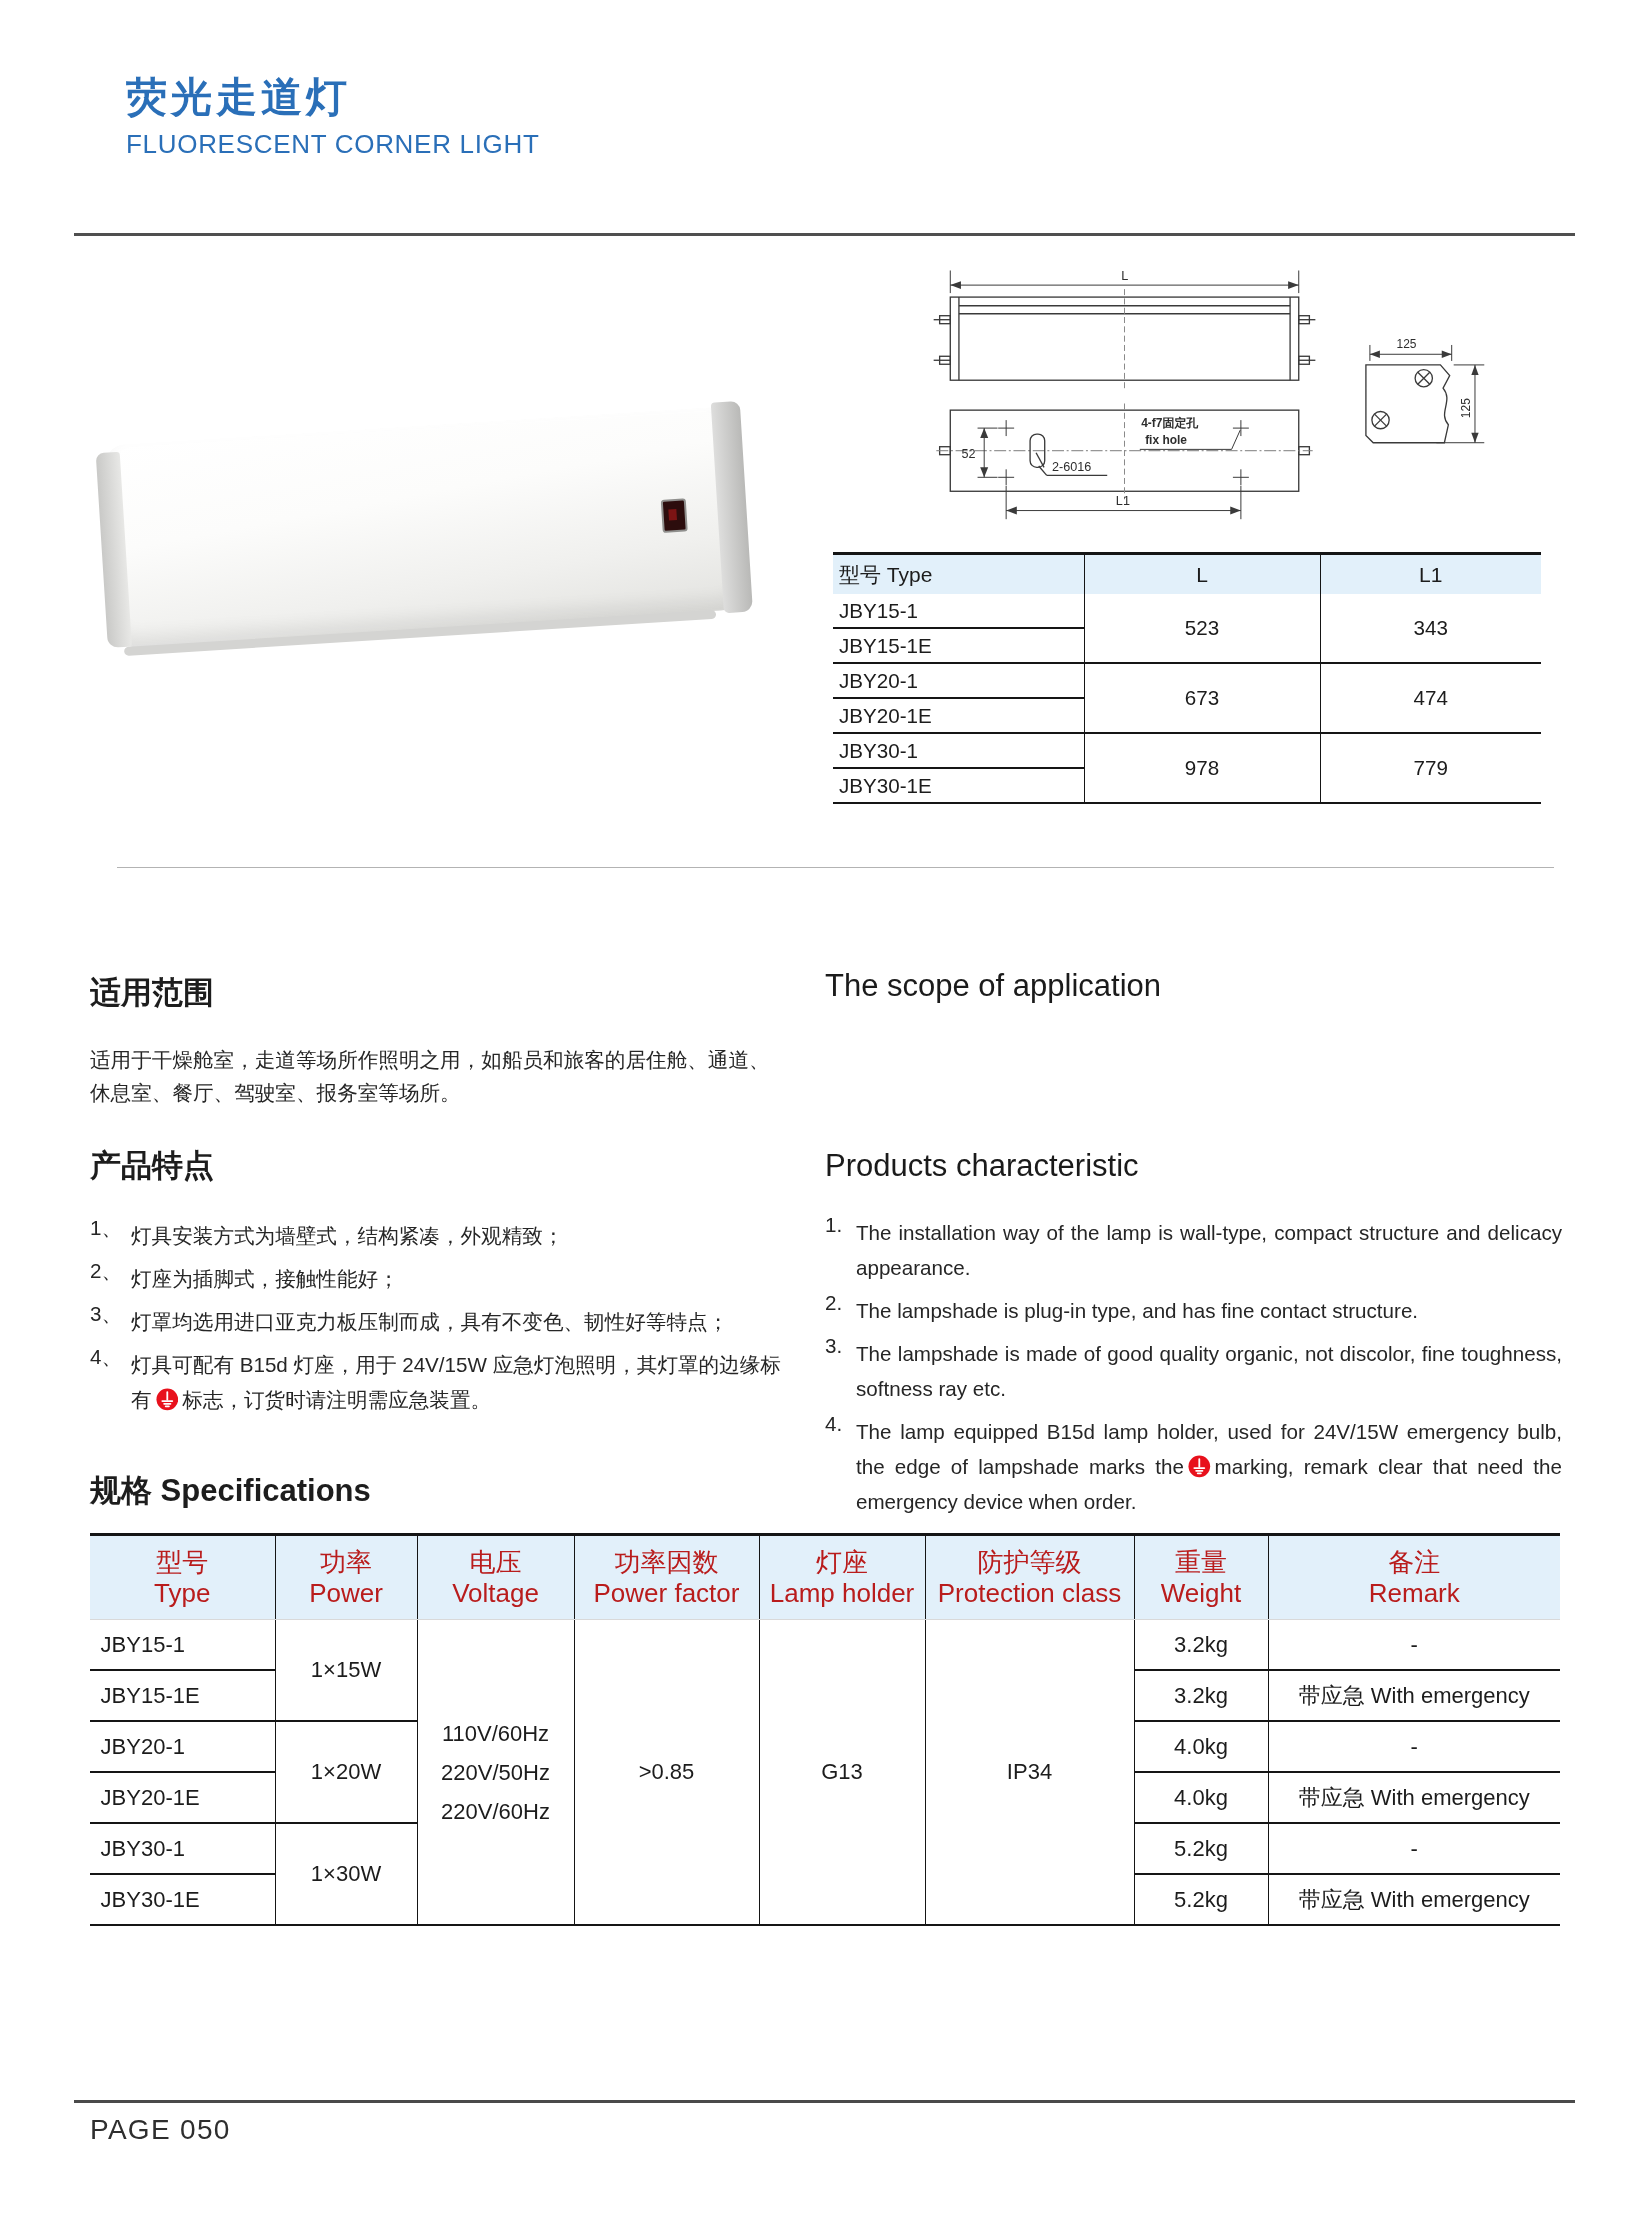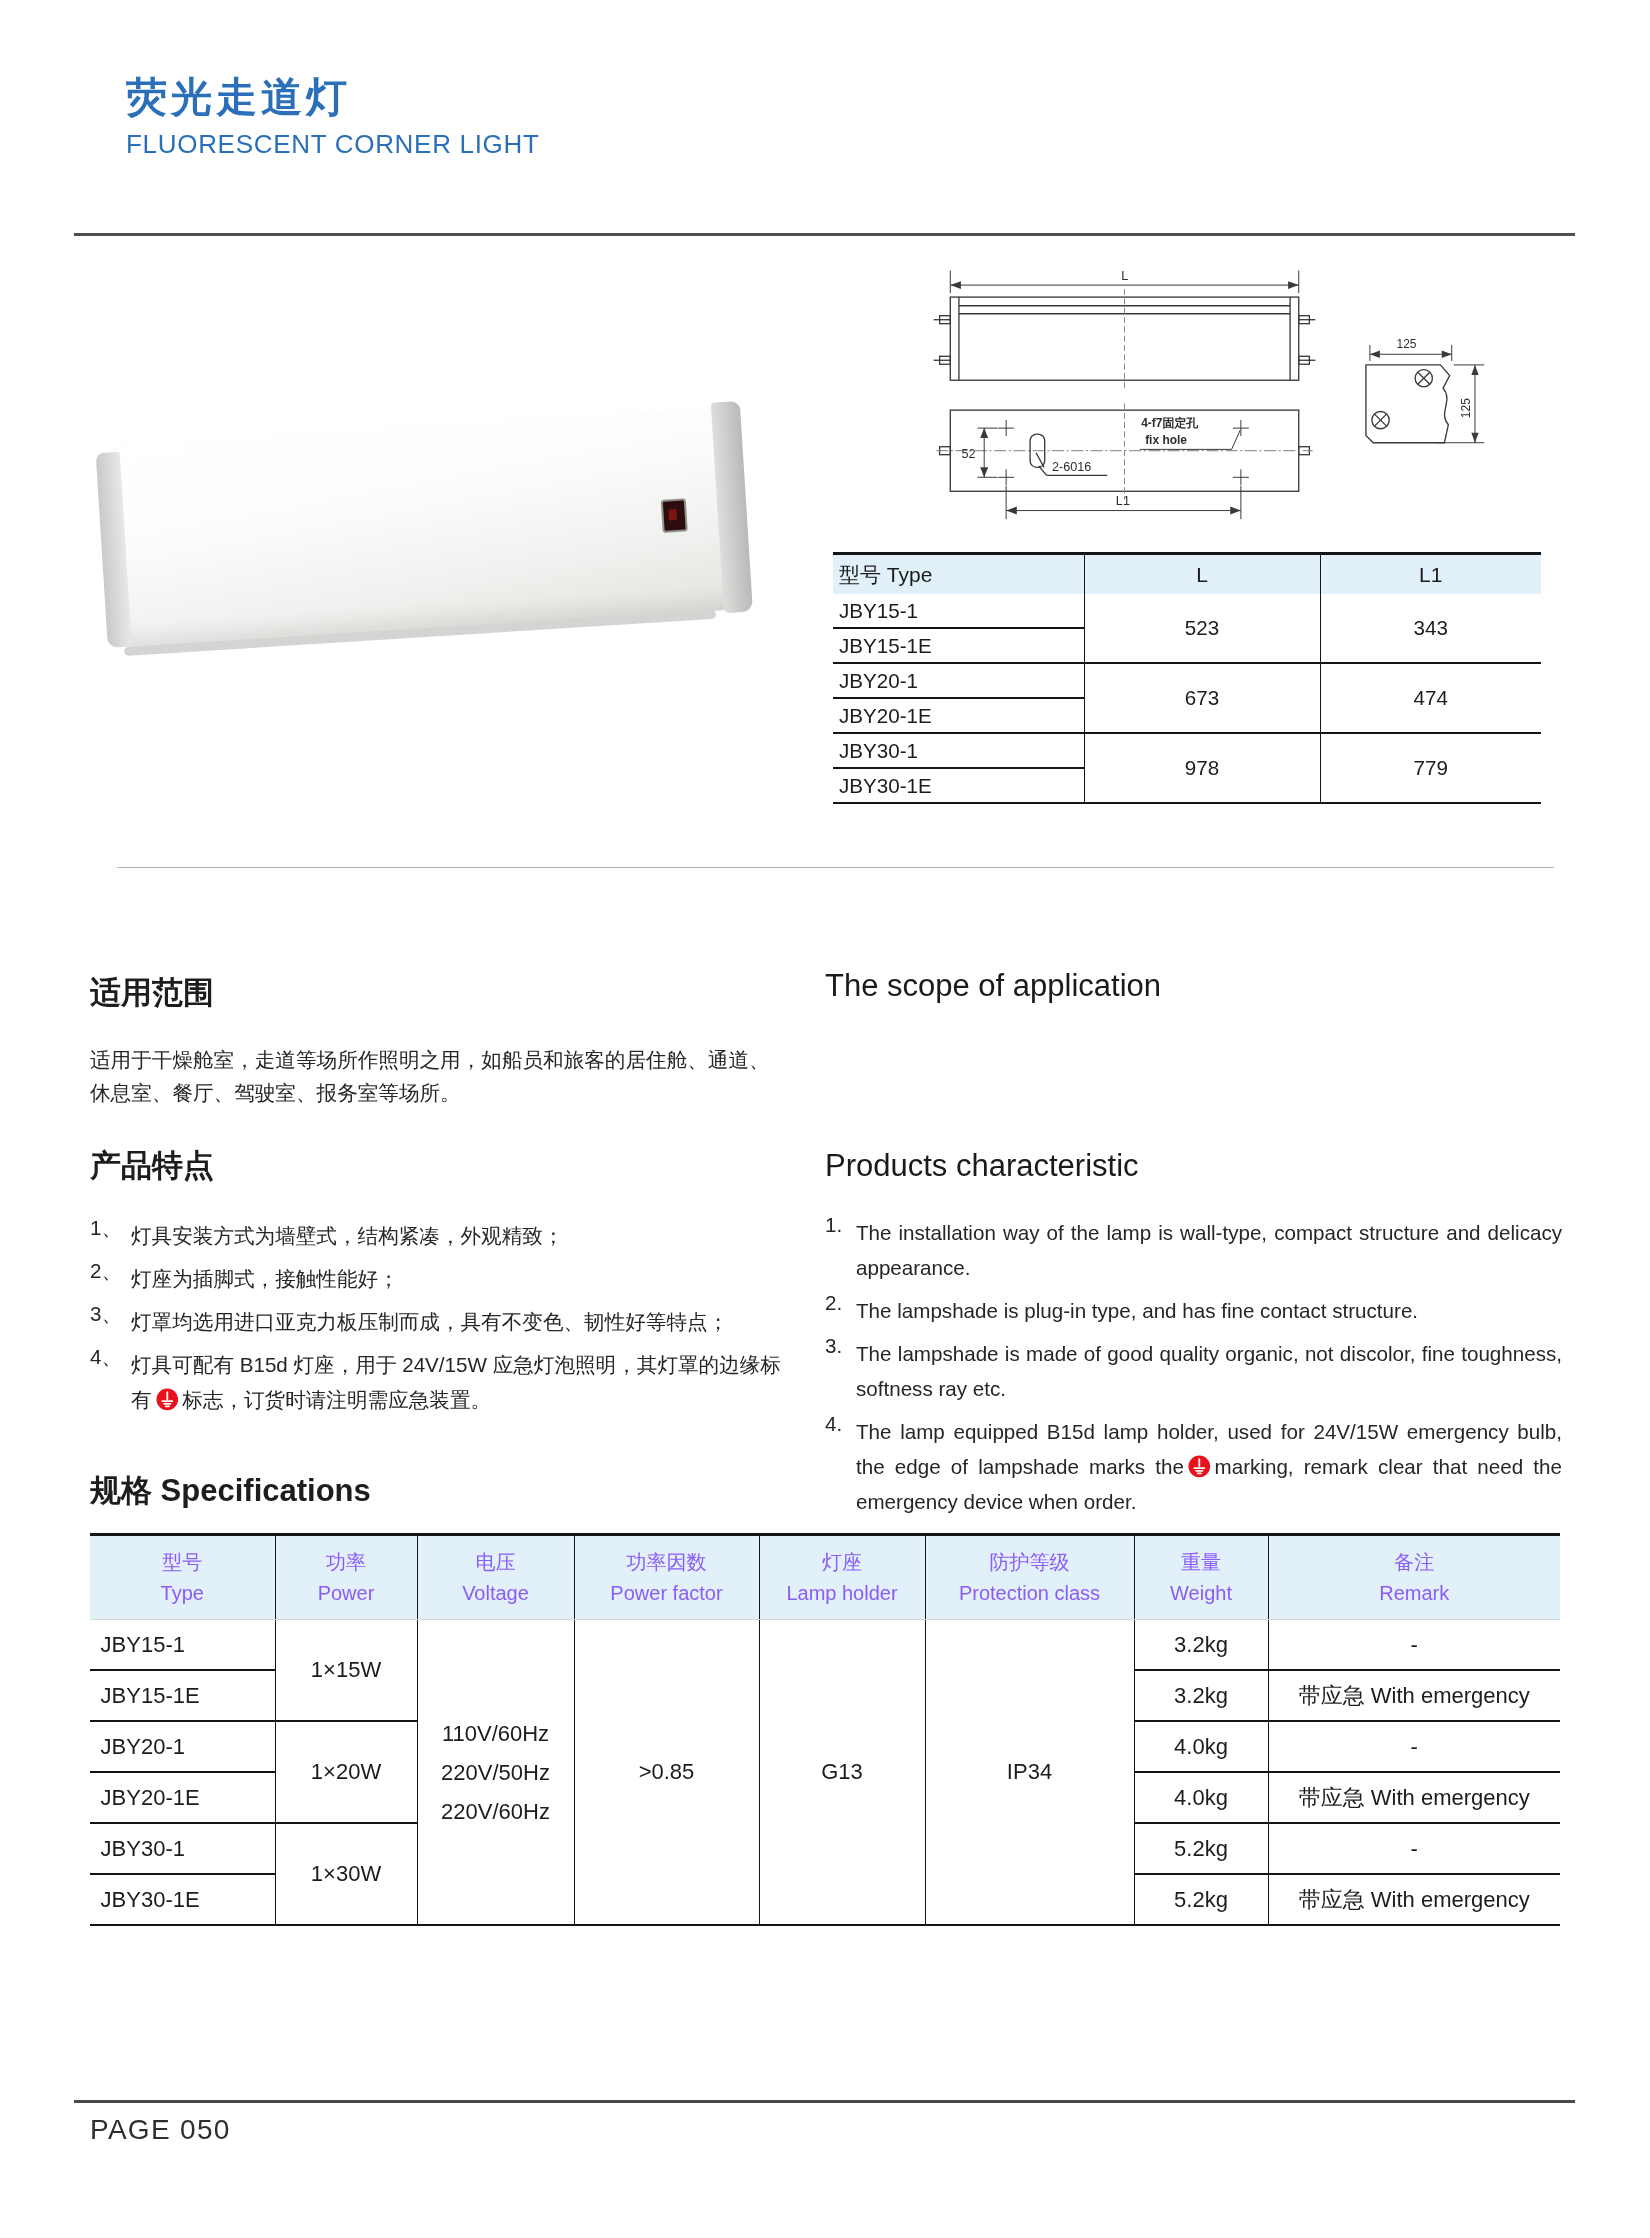--- a/index.html
+++ b/index.html
@@ -67,21 +67,21 @@
   .feat-en .fitem .fnum { width:31px; }
   .feat-en .fitem .ftext { flex:1; text-align:justify; }
   .fitem .ftext { flex:1;margin-top:8px; }
   .em-icon { display:inline-block; width:22.6px; height:22.6px; vertical-align:-4px; margin:0 4px; }
 
   
   .spec-title { position:absolute; left:90px; top:1470px; font-size:31px; font-weight:bold; color:#1d1d1d; }
   .spectbl { position:absolute; left:90px; top:1533px; width:1470px;
     border-collapse:collapse; table-layout:fixed;
     border-top:3.3px solid #151515; border-bottom:2.7px solid #151515; }
-  .spectbl th { background:#e2f0fa; font-size:20px; font-weight:normal; color:#8b5cf6;
+  .spectbl th { background:#e2f0fa; font-size:26px; font-weight:normal; color:#b91c1c;
     padding:10.6px 0; border-bottom:0.7px solid #d9d9d9; }
   .spectbl th span { display:block; line-height:31px; }
   .spectbl td { font-size:22px; color:#1c1c1c; text-align:center; height:47px; }
   .spectbl td.typ { text-align:left; padding-left:10.6px; }
   .v-line { display:block; line-height:39px; text-align:center; }
 
   
   .f-hr { position:absolute; left:74px; top:2100px; width:1501px; height:2.7px; background:#4a4a4a; }
   .f-txt { position:absolute; left:90px; top:2114px; font-size:28px; color:#2e2e2e; letter-spacing:1.3px; }
 </style>

